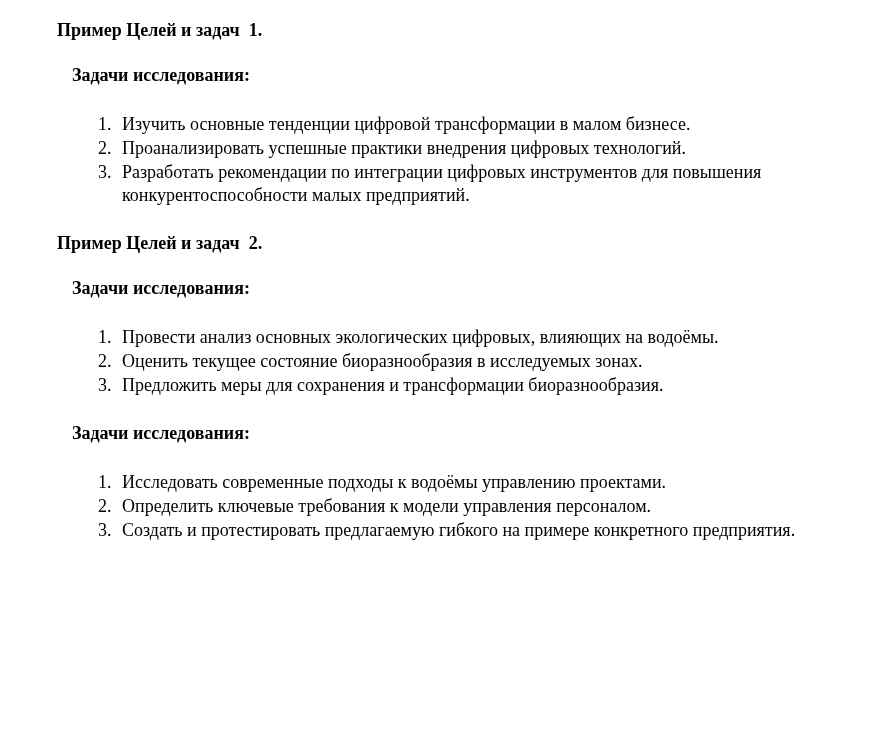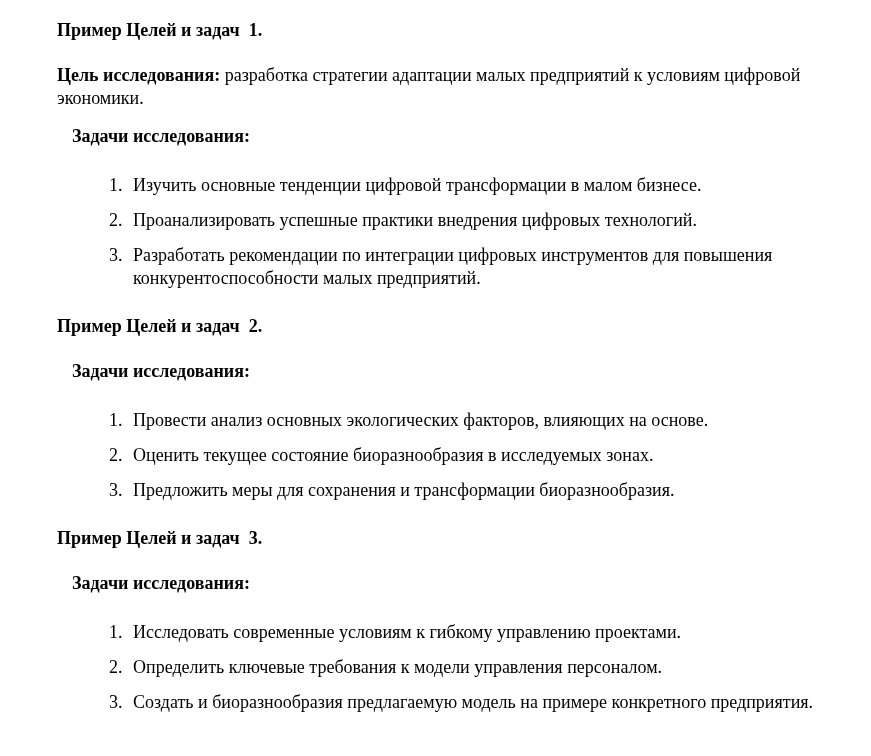--- a/index.html
+++ b/index.html
@@ -32,63 +32,58 @@
   }
   .goal-para { margin: 0; }
   .goal-label, .tasks-label { font-weight: bold; }
   .tasks-para { margin: 15px; }
   ol.tasks-list {
     margin: 26px 0 25px 0;
     padding-left: 58px;
     list-style: decimal;
   }
   ol.tasks-list li {
-    margin: 12px;
+    margin: 1px;
     padding-left: 6px;
     line-height: 23px;
   }
 </style>
 </head>
 <body>
 
 <div class="doc-page">
 
   <div class="section">
     <p class="section-heading">Пример Целей и задач&nbsp; 1.</p>
-    <p class="goal-para">
-      <span class="goal-label">Цель исследования:</span>
-      <span class="goal-text">разработка стратегии адаптации малых предприятий к условиям цифровой экономики.</span>
-    </p>
     <p class="tasks-para">
       <span class="tasks-label">Задачи исследования:</span>
     </p>
     <ol class="tasks-list">
       <li>Изучить основные тенденции цифровой трансформации в малом бизнесе.</li>
       <li>Проанализировать успешные практики внедрения цифровых технологий.</li>
       <li>Разработать рекомендации по интеграции цифровых инструментов для повышения конкурентоспособности малых предприятий.</li>
     </ol>
   </div>
 
   <div class="section">
     <p class="section-heading">Пример Целей и задач&nbsp; 2.</p>
     <p class="tasks-para">
       <span class="tasks-label">Задачи исследования:</span>
     </p>
     <ol class="tasks-list">
-      <li>Провести анализ основных экологических факторов, влияющих на основе.</li>
+      <li>Провести анализ основных экологических цифровых, влияющих на водоёмы.</li>
       <li>Оценить текущее состояние биоразнообразия в исследуемых зонах.</li>
       <li>Предложить меры для сохранения и трансформации биоразнообразия.</li>
     </ol>
   </div>
 
   <div class="section">
-    <p class="section-heading">Пример Целей и задач&nbsp; 3.</p>
     <p class="tasks-para">
       <span class="tasks-label">Задачи исследования:</span>
     </p>
     <ol class="tasks-list">
-      <li>Исследовать современные условиям к гибкому управлению проектами.</li>
+      <li>Исследовать современные подходы к водоёмы управлению проектами.</li>
       <li>Определить ключевые требования к модели управления персоналом.</li>
-      <li>Создать и биоразнообразия предлагаемую модель на примере конкретного предприятия.</li>
+      <li>Создать и протестировать предлагаемую гибкого на примере конкретного предприятия.</li>
     </ol>
   </div>
 
 </div>
 
 </body></html>

